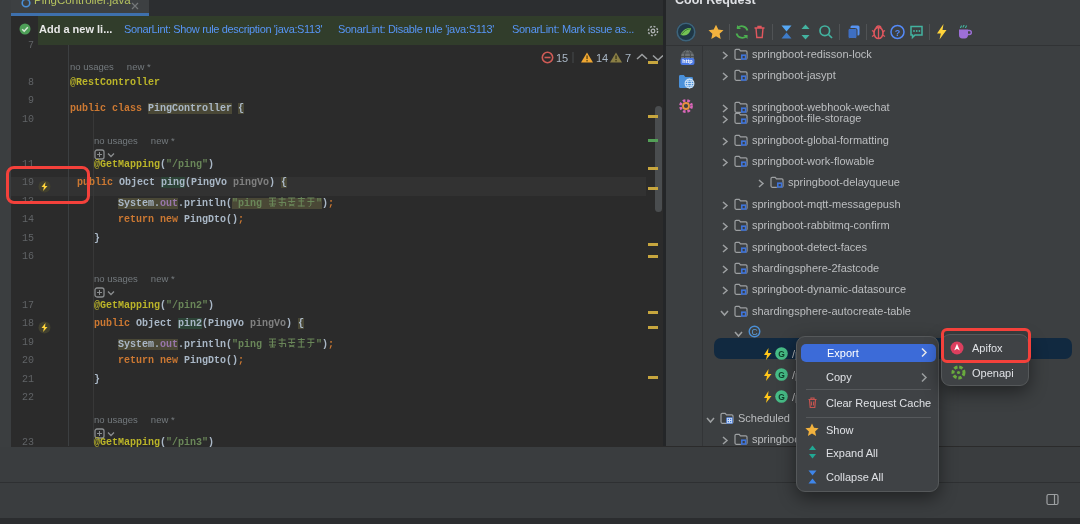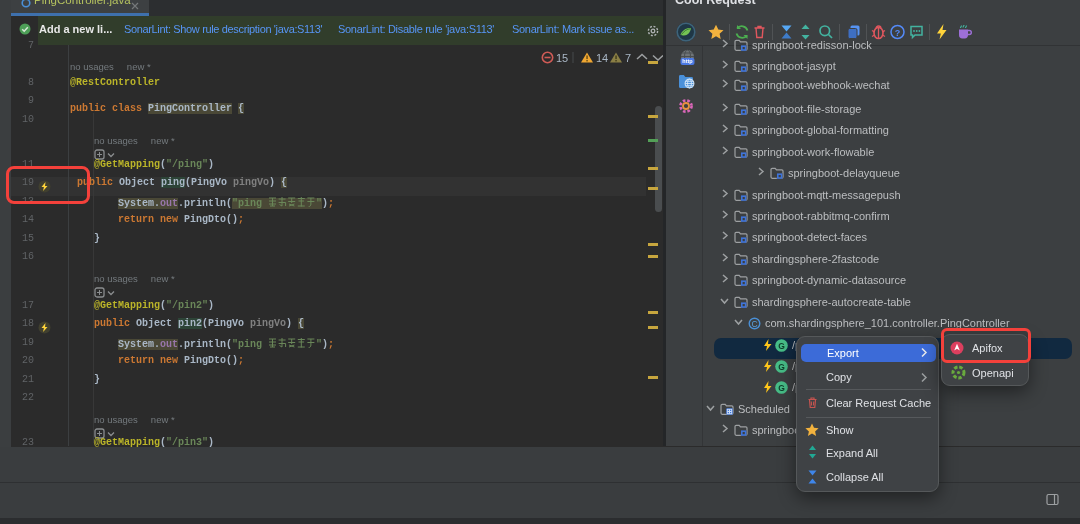--- a/index.html
+++ b/index.html
@@ -3,21 +3,21 @@
 <style>
 html,body{margin:0;padding:0}
 body{width:1080px;height:524px;background:#2b2b2b;overflow:hidden;position:relative;font-family:"Liberation Sans",sans-serif}
 .a{position:absolute}
 .row{position:absolute;height:18.5px;line-height:18.5px;font:bold 10px "Liberation Mono",monospace;white-space:pre;color:#a9b7c6}
 .ln{position:absolute;left:10px;width:24px;text-align:right;height:18.5px;line-height:18.5px;font:10px "Liberation Mono",monospace;color:#606366}
 .kw{color:#cc7832}.ann{color:#bbb529}.str{color:#6a8759}.gry{color:#808080}.fld{color:#9876aa;}
 .hl{background:#4a4836}.hlg{background:#2d4437}
 .cjk{display:inline-block;width:48px;vertical-align:-1px}
 .inlay{position:absolute;font:9.5px "Liberation Sans",sans-serif;color:#747a7e;height:18.5px;line-height:18.5px}
-.tr{position:absolute;height:21.4px;display:flex;align-items:flex-start;font:11px "Liberation Sans",sans-serif;color:#bcbec0;white-space:nowrap}
+.tr{position:absolute;height:21.4px;display:flex;align-items:flex-end;font:11px "Liberation Sans",sans-serif;color:#bcbec0;white-space:nowrap}
 .tr svg{flex:none}
 .mi{position:absolute;height:22px;display:flex;align-items:center;font:11px "Liberation Sans",sans-serif;color:#dfe1e5;white-space:nowrap}
 </style></head>
 <body>
 
 <div class="a" style="left:0;top:0;width:11px;height:518px;background:#3b3e40"></div>
 
 <div class="a" style="left:11px;top:0;width:652px;height:16px;background:#2c2e30"></div>
 <div class="a" style="left:11px;top:0;width:138px;height:13px;background:#3d4042"></div>
 <div class="a" style="left:11px;top:13px;width:138px;height:3px;background:#3e70ad"></div>
@@ -262,21 +262,21 @@
       <svg width="9" height="9" style="margin-right:5px">
         <path d="M3 1l4 3.5L3 8" stroke="#9da0a2" stroke-width="1.5" fill="none"></path>
       </svg>
       <svg width="14" height="12" style="margin-right:4px">
         <path d="M1 2.5c0-.8.5-1.2 1.2-1.2h3l1.3 1.6h5.3c.7 0 1.2.5 1.2 1.2v6c0 .7-.5 1.2-1.2 1.2H2.2c-.7 0-1.2-.5-1.2-1.2z" fill="none" stroke="#9da0a2" stroke-width="1.2"></path>
         <rect x="6.8" y="6.2" width="5.6" height="5.6" fill="#3c3f41"></rect>
         <rect x="7.8" y="7.2" width="3.8" height="3.8" fill="none" stroke="#3f74d9" stroke-width="1.6"></rect>
       </svg>
       <span>springboot-jasypt</span>
     </div>
-<div class="tr" style="left:720px;top:79px">
+<div class="tr" style="left:720px;top:92px">
       <svg width="9" height="9" style="margin-right:5px">
         <path d="M3 1l4 3.5L3 8" stroke="#9da0a2" stroke-width="1.5" fill="none"></path>
       </svg>
       <svg width="14" height="12" style="margin-right:4px">
         <path d="M1 2.5c0-.8.5-1.2 1.2-1.2h3l1.3 1.6h5.3c.7 0 1.2.5 1.2 1.2v6c0 .7-.5 1.2-1.2 1.2H2.2c-.7 0-1.2-.5-1.2-1.2z" fill="none" stroke="#9da0a2" stroke-width="1.2"></path>
         <rect x="6.8" y="6.2" width="5.6" height="5.6" fill="#3c3f41"></rect>
         <rect x="7.8" y="7.2" width="3.8" height="3.8" fill="none" stroke="#3f74d9" stroke-width="1.6"></rect>
       </svg>
       <span>springboot-webhook-wechat</span>
     </div>
@@ -391,21 +391,20 @@
       <span>shardingsphere-autocreate-table</span>
     </div>
 <div class="tr" style="left:734px;top:316.9px">
       <svg width="9" height="9" style="margin-right:5px">
         <path d="M1 3l3.5 4L8 3" stroke="#9da0a2" stroke-width="1.5" fill="none"></path>
       </svg>
       <svg width="13" height="13" style="margin-right:4px">
         <circle cx="6.5" cy="6.5" r="5.3" fill="none" stroke="#4a8fd6" stroke-width="1.4"></circle>
         <text x="6.5" y="9.7" text-anchor="middle" font-size="8.5" fill="#5ba0dc" font-family="Liberation Sans">C</text>
       </svg>
-      <span>com.shardingsphere_101.controller.PingController</span>
     </div>
 <div class="tr" style="left:706px;top:402.5px">
       <svg width="9" height="9" style="margin-right:5px">
         <path d="M1 3l3.5 4L8 3" stroke="#9da0a2" stroke-width="1.5" fill="none"></path>
       </svg>
       <svg width="14" height="12" style="margin-right:4px">
         <path d="M1 2.5c0-.8.5-1.2 1.2-1.2h3l1.3 1.6h5.3c.7 0 1.2.5 1.2 1.2v6c0 .7-.5 1.2-1.2 1.2H2.2c-.7 0-1.2-.5-1.2-1.2z" fill="none" stroke="#9da0a2" stroke-width="1.2"></path>
         <rect x="6.2" y="5.2" width="6.6" height="6.6" rx="1" fill="#3f74d9"></rect>
         <path d="M7.3 8.5h4.4M9.5 6.3v4.4" stroke="#cfe0f7" stroke-width="1"></path>
         <rect x="7.3" y="6.3" width="4.4" height="4.4" fill="none" stroke="#cfe0f7" stroke-width=".9"></rect>

